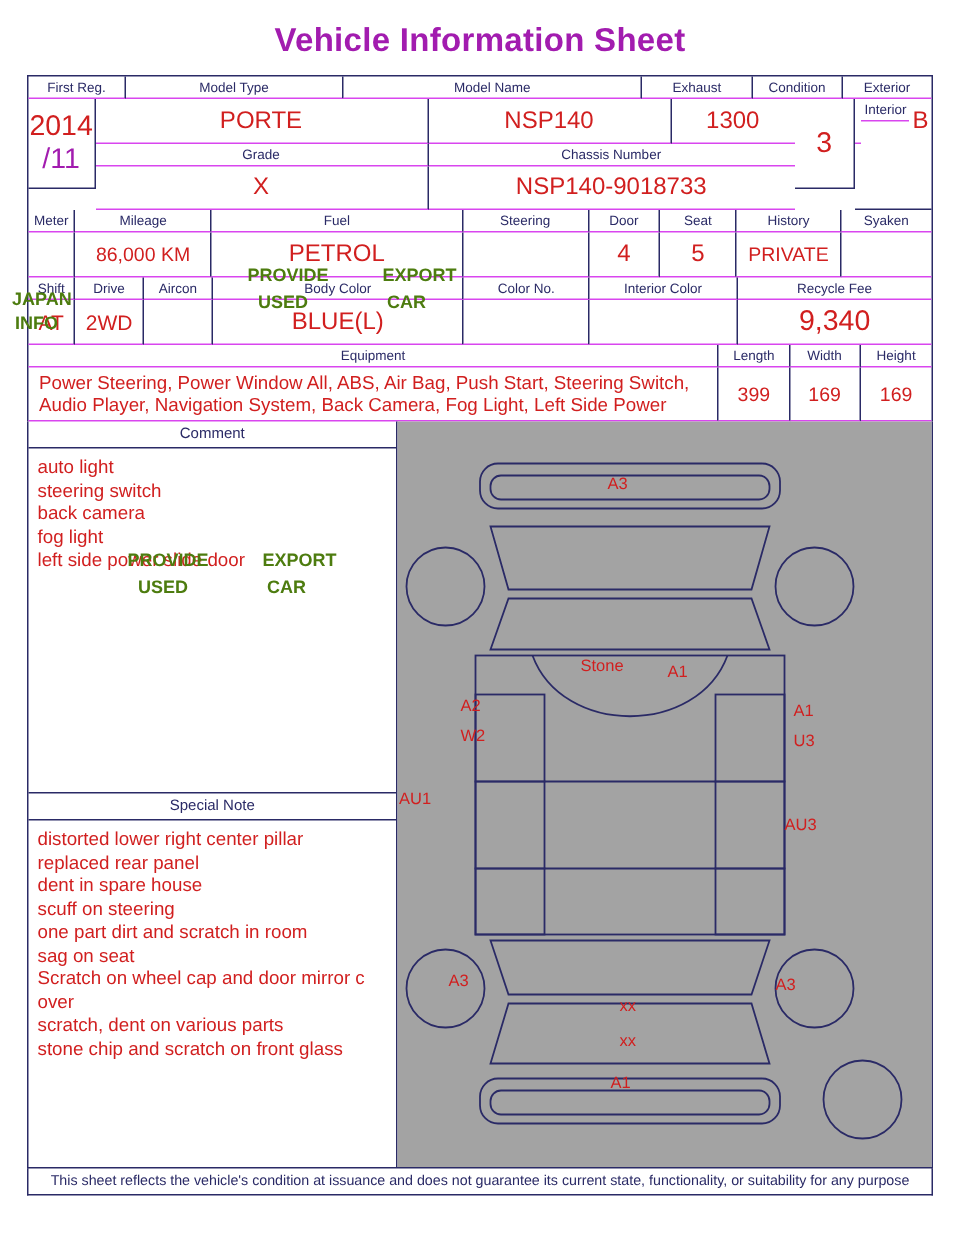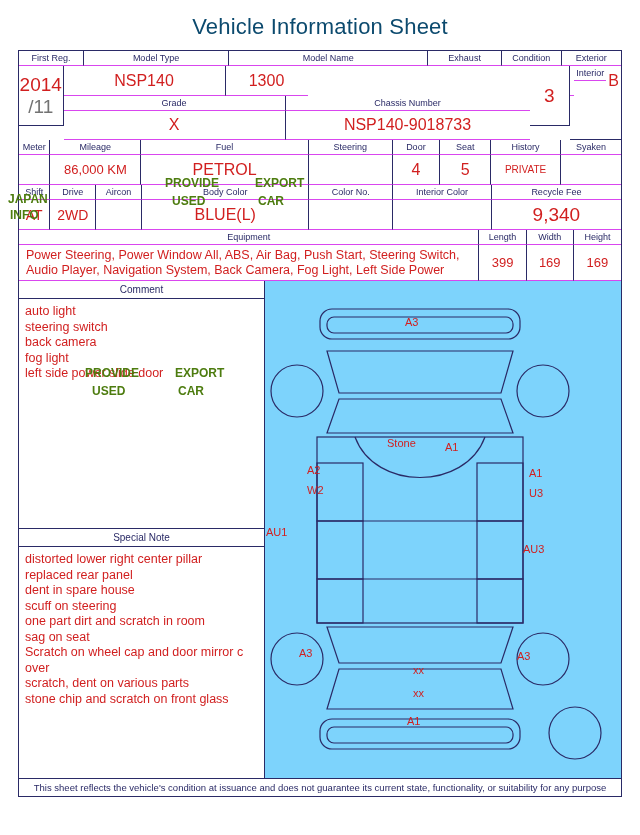--- a/index.html
+++ b/index.html
@@ -9,23 +9,23 @@
     background: #ffffff;
     font-family: "Liberation Sans", sans-serif;
     color: #1b1b4d;
     position: relative;
     overflow: hidden;
   }
   .page { width:640px; height:835px; position:relative; padding: 0 18px; }
 
   h1.title {
     text-align:center;
-    font-weight:400;
+    font-weight:700;
     font-size: 22px;
-    color:#0c4a6e;
+    color:#a21caf;
     margin: 14px 0 10px 0;
     letter-spacing: .2px;
   }
 
   .grid { width: 604px; margin:0 auto; border:1px solid #2a2a66; border-bottom:none; }
   .row { display:flex; width:100%; }
   .cell {
     border-right:1px solid #2a2a66;
     border-bottom:1px solid #d946ef;
     display:flex; align-items:center; justify-content:center;
@@ -72,21 +72,21 @@
     align-self:flex-start;
   }
 
   
   .lower { width:604px; margin:0 auto; display:flex; border:1px solid #2a2a66; border-top:none; height:498px; }
   .left-col { width:246px; border-right:1px solid #2a2a66; display:flex; flex-direction:column; }
   .box-head { border-bottom:1px solid #2a2a66; font-size:10px; color:#2a2a66; text-align:center; padding:3px 0; }
   .comment-box { height:248px; border-bottom:1px solid #2a2a66; position:relative; }
   .note-box { flex:1; position:relative; }
   .box-body { padding:5px 6px; color:#d11f1f; font-size:12.5px; line-height:15.5px; }
-  .right-col { flex:1; position:relative; background:#7dd3fc; }
+  .right-col { flex:1; position:relative; background:#a3a3a3; }
 
   .footer {
     width:604px; margin:0 auto; border:1px solid #2a2a66; border-top:none;
     font-size:9.5px; color:#2a2a66; text-align:center; padding:3px 0;
   }
 
   
   .wm { position:absolute; color:#4d7c0f; font-size:12px; font-weight:bold; pointer-events:none; white-space:nowrap; }
 
   svg.diagram { position:absolute; left:0; top:0; }
@@ -106,24 +106,25 @@
       <div class="cell lbl w-type">Model Type</div>
       <div class="cell lbl w-model">Model Name</div>
       <div class="cell lbl w-exhaust">Exhaust</div>
       <div class="cell lbl w-cond">Condition</div>
       <div class="cell lbl w-ext">Exterior</div>
     </div>
 
     <div class="row">
       <div class="w-firstreg" style="border-right:1px solid #2a2a66; border-bottom:1px solid #2a2a66; display:flex; flex-direction:column; align-items:center; justify-content:center; height:60px;">
         <span class="val big" style="height:auto; color:#d11f1f;">2014</span>
-        <span class="val big" style="height:auto; color:#737373;">/11</span>
+        <span class="val big" style="height:auto; color:#a21caf;">/11</span>
       </div>
       <div style="width:466px; display:flex; flex-direction:column;">
         <div class="row">
+          <div class="cell val w-model">PORTE</div>
           <div class="cell val w-type">NSP140</div>
           <div class="cell val w-exhaust">1300</div>
         </div>
         <div class="row">
           <div class="cell lbl w-model">Grade</div>
           <div class="cell lbl" style="width:244px;">Chassis Number</div>
         </div>
         <div class="row">
           <div class="cell val w-model" style="height:29px;">X</div>
           <div class="cell val" style="width:244px; height:29px;">NSP140-9018733</div>
@@ -150,21 +151,21 @@
       <div class="cell lbl w-syaken">Syaken</div>
     </div>
 
     <div class="row">
       <div class="cell val w-meter"></div>
       <div class="cell val small w-mile">86,000 KM</div>
       <div class="cell val w-fuel">PETROL</div>
       <div class="cell val w-steer"></div>
       <div class="cell val w-door">4</div>
       <div class="cell val w-seat">5</div>
-      <div class="cell val w-hist" style="font-size:10px;">PRIVATE</div>
+      <div class="cell val w-hist" style="font-size:13px;">PRIVATE</div>
       <div class="cell val w-syaken"></div>
     </div>
 
     <div class="row">
       <div class="cell lbl w-shift">Shift</div>
       <div class="cell lbl w-drive">Drive</div>
       <div class="cell lbl w-aircon">Aircon</div>
       <div class="cell lbl w-bodycol">Body Color</div>
       <div class="cell lbl w-colno">Color No.</div>
       <div class="cell lbl w-intcol">Interior Color</div>

